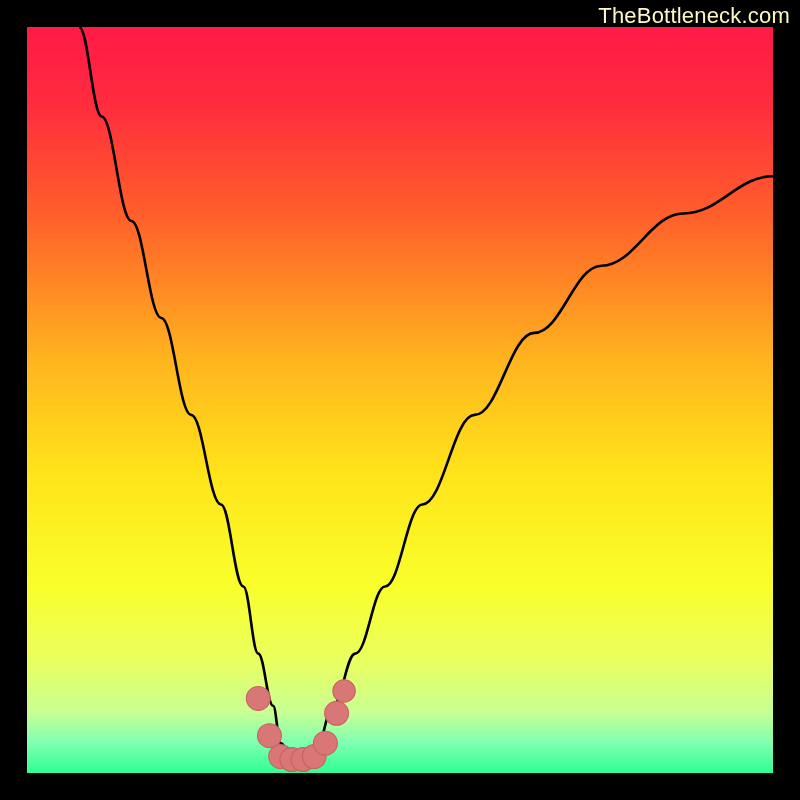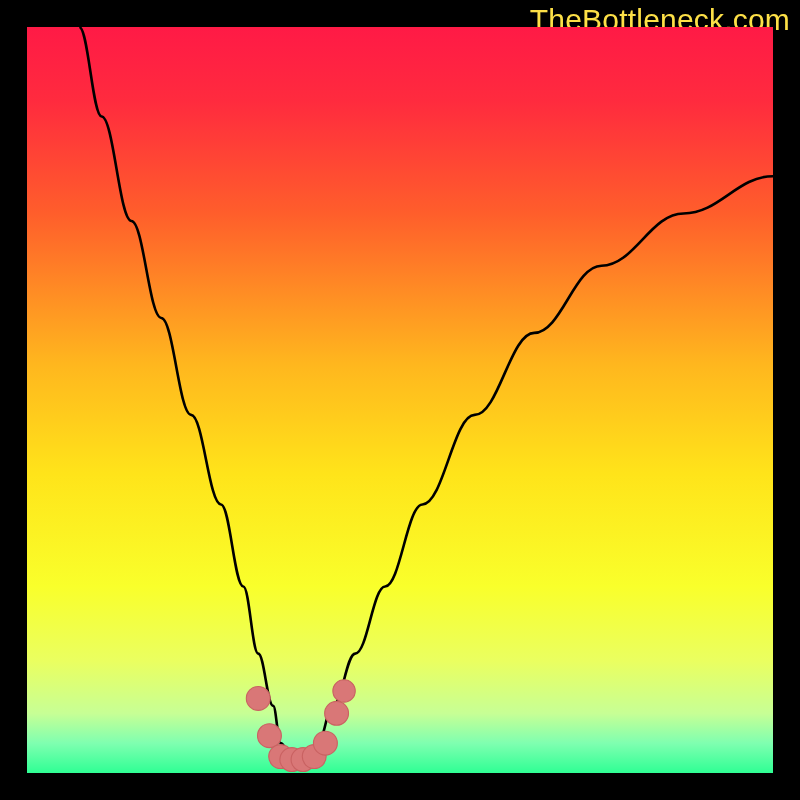--- a/index.html
+++ b/index.html
@@ -23,22 +23,22 @@
     position: absolute;
     left: 27px;
     top: 27px;
     width: 746px;
     height: 746px;
   }
   .watermark {
     position: absolute;
     top: 3px;
     right: 10px;
-    color: #fde047;
-    font-size: 30px;
+    color: #fef9c3;
+    font-size: 22px;
     font-weight: 500;
     letter-spacing: 0.2px;
   }
 </style>
 </head>
 <body>
 
 <div class="frame">
   <div class="watermark">TheBottleneck.com</div>
   <svg class="plot" viewBox="0 0 100 100" preserveAspectRatio="none">

